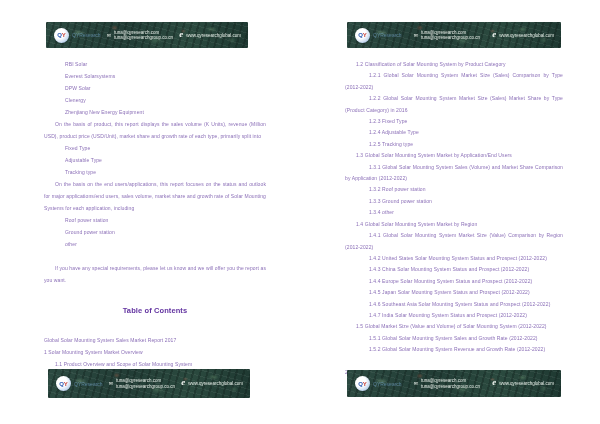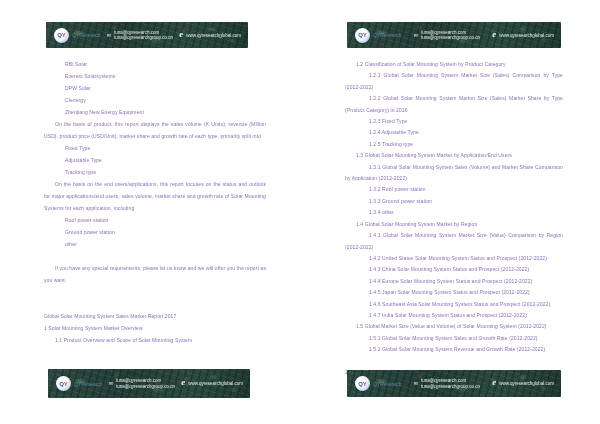--- a/index.html
+++ b/index.html
@@ -116,20 +116,21 @@
     <p class="para">On the basis on the end users/applications, this report focuses on the status and outlook for major applications/end users, sales volume, market share and growth rate of Solar Mounting Systems for each application, including</p>
     <div>
 
     <div class="line ind2">Roof power station</div>
         <div class="line ind2">Ground power station</div>
         <div class="line ind2">other</div>
       </div>
     <div class="blank"></div>
     <p class="para">If you have any special requirements, please let us know and we will offer you the report as you want.</p>
     <div class="blank"></div>
+    <p class="toc-heading">Table of Contents</p>
     <div class="blank"></div>
     <div>
 
     <div class="toc-line lvl0">Global Solar Mounting System Sales Market Report 2017</div>
         <div class="toc-line lvl0">1 Solar Mounting System Market Overview</div>
         <div class="toc-line lvl1">1.1 Product Overview and Scope of Solar Mounting System</div>
       </div>
   </div>
 
   <div class="banner bottom">

